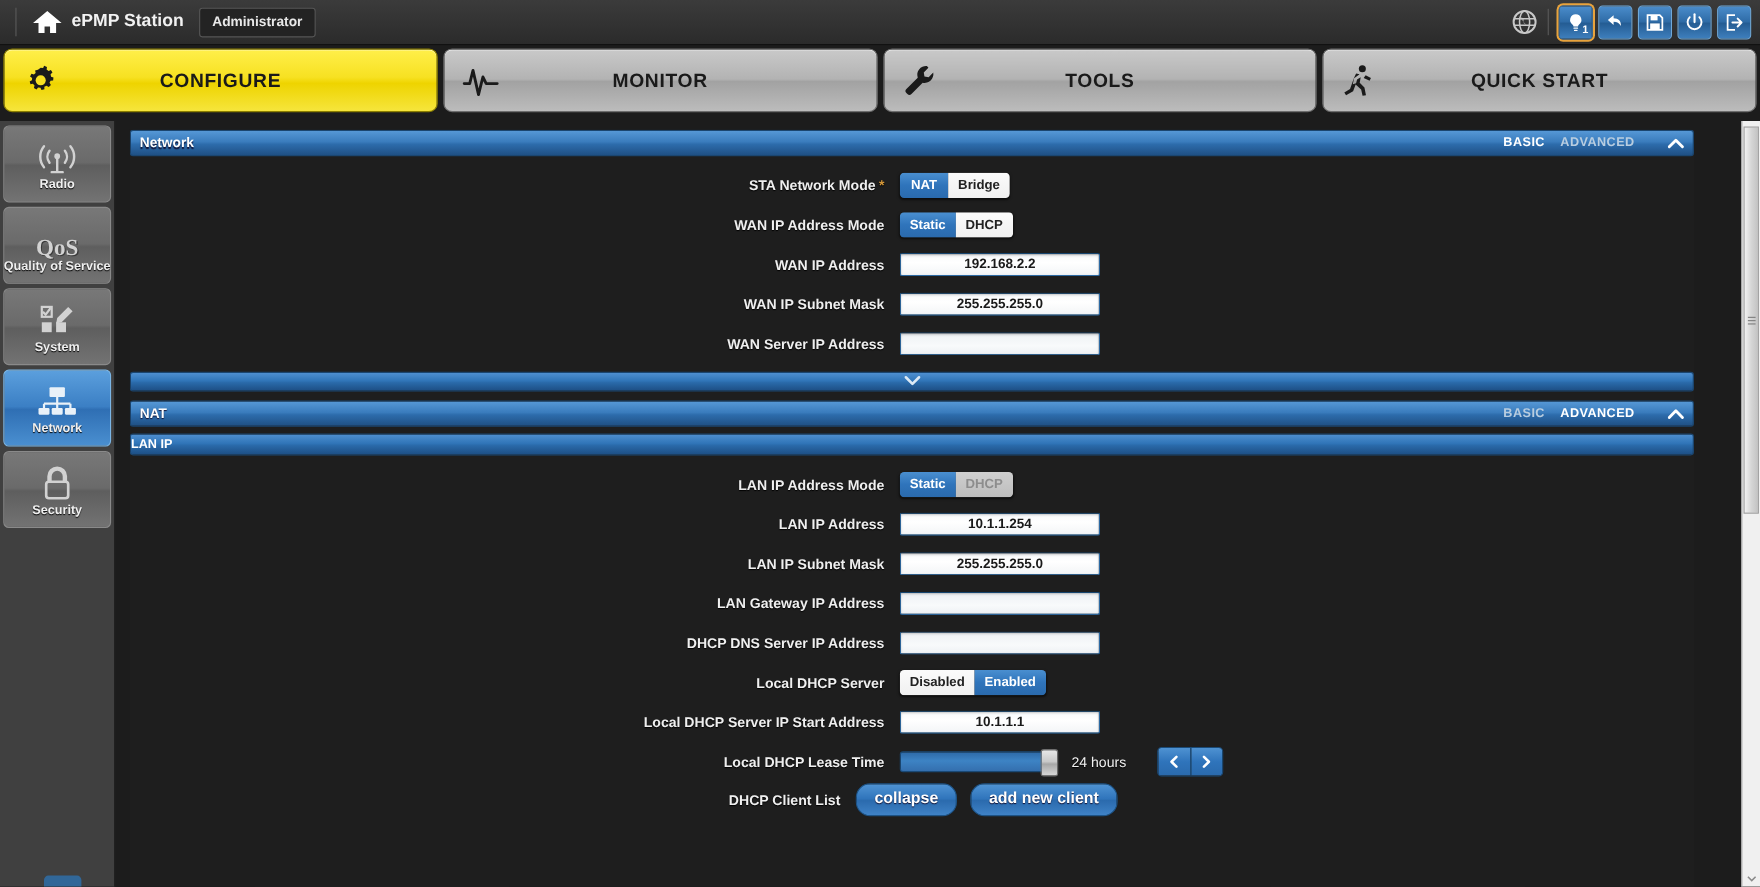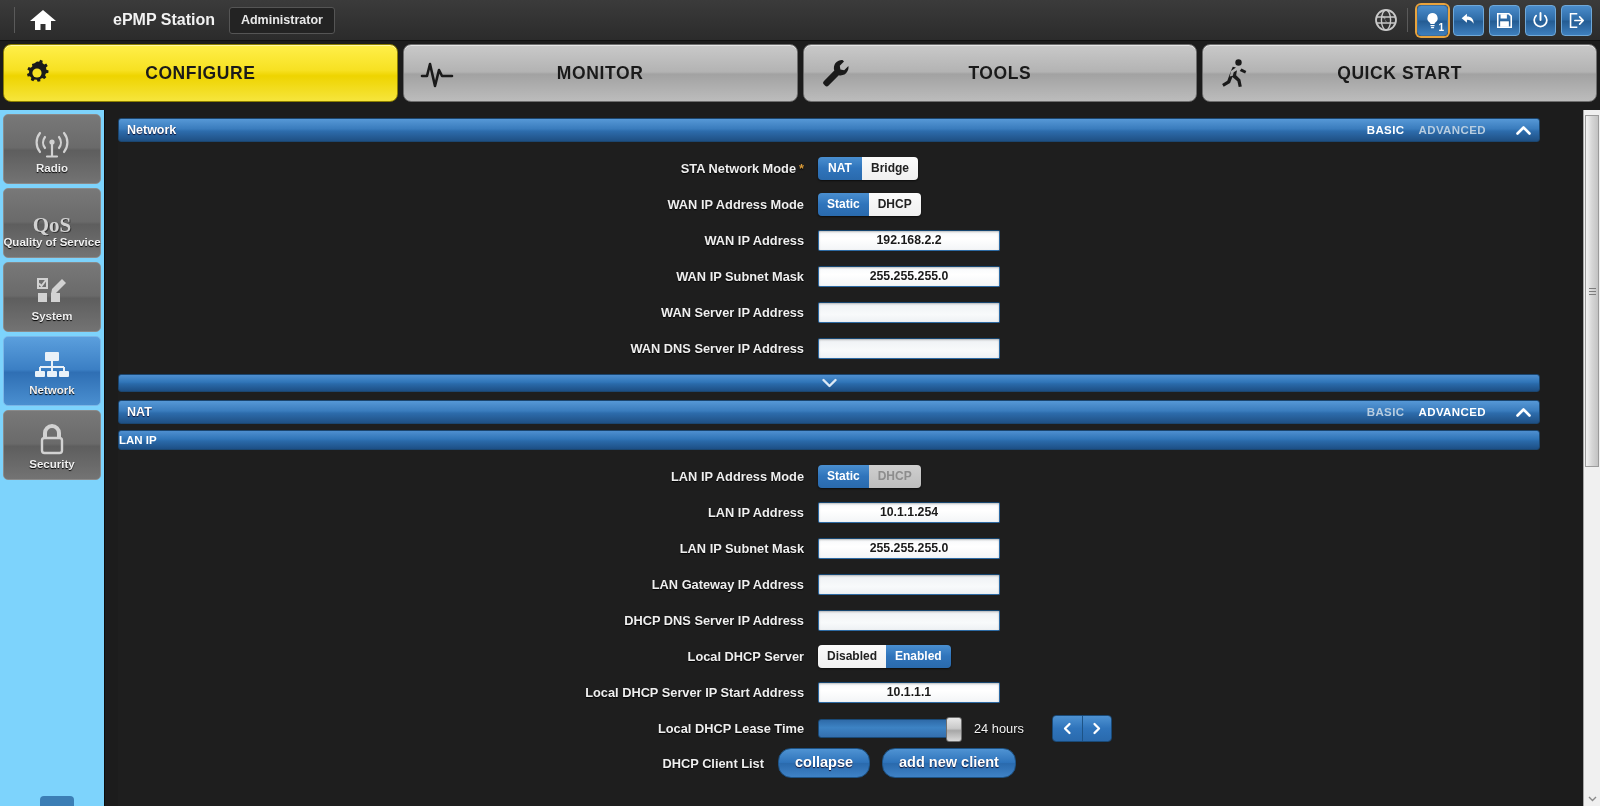--- a/index.html
+++ b/index.html
@@ -16,21 +16,21 @@
     position: absolute; left: 0; top: 0; width: 1600px; height: 41px;
     background: linear-gradient(to bottom, #3b3b3b 0%, #333 50%, #2b2b2b 100%);
     border-bottom: 1px solid #111;
     display: flex; align-items: center;
   }
   .brand { display: flex; align-items: center; padding-left: 10px; }
   .brand-logo { width: 26px; height: 26px; position: relative; margin-right: 8px; }
   .brand-name { color: #f2f2f2; font-size: 17px; font-weight: bold; letter-spacing: .2px; }
   .vdiv { width: 1px; height: 26px; background: #5a5a5a; margin: 0 14px; }
   .home-icon { margin-right: 8px; display:flex; align-items:center; }
-  .dev-name { color: #f2f2f2; font-size: 16px; font-weight: bold; margin-left: 48px; }
+  .dev-name { color: #f2f2f2; font-size: 16px; font-weight: bold; }
   .admin-badge {
     margin-left: 14px; padding: 5px 11px 6px;
     background: #232323; border: 1px solid #555; border-radius: 3px;
     color: #e8e8e8; font-size: 12.5px; font-weight: bold;
   }
   .top-right { margin-left: auto; display: flex; align-items: center; padding-right: 8px; }
   .globe-btn { margin-right: 6px; display:flex; }
   .tvdiv { width: 1px; height: 24px; background: #5a5a5a; margin: 0 9px 0 3px; }
   .tbtn {
     width: 31px; height: 31px; margin-right: 5px; border-radius: 4px;
@@ -63,21 +63,21 @@
   }
   .tab-ico { position: absolute; left: 16px; top: 50%; transform: translateY(-50%);
              display: flex; align-items: center; }
   .tab-label {
     width: 100%; text-align: center; font-size: 17.5px; font-weight: bold;
     color: #1a1a1a; letter-spacing: .6px;
   }
 
   
   .sidebar { position: absolute; left: 0; top: 110px; width: 105px; height: 696px;
-             background: #7dd3fc; border-right: 1px solid #0c0c0c; }
+             background: #404040; border-right: 1px solid #0c0c0c; }
   .side-item {
     margin: 4px 3px; height: 70px; border-radius: 5px;
     background: linear-gradient(to bottom, #787878 0%, #6a6a6a 48%, #5e5e5e 52%, #737373 100%);
     border: 1px solid #8a8a8a;
     display: flex; flex-direction: column; align-items: center; justify-content: center;
     cursor: pointer;
   }
   .side-item.active {
     background: linear-gradient(to bottom, #5b9fdd 0%, #3b7fc4 48%, #2f6fb4 52%, #4a8fd0 100%);
     border-color: #7bb6e6;
@@ -409,24 +409,20 @@
     <div class="row">
       <span class="row-label">WAN IP Subnet Mask</span>
       <span class="field">255.255.255.0</span>
     </div>
 
     <div class="row">
       <span class="row-label">WAN Server IP Address</span>
       <span class="field empty"></span>
     </div>
 
-    <div class="row">
-      <span class="row-label">WAN DNS Server IP Address</span>
-      <span class="field empty"></span>
-    </div>
   </div>
 
   <div class="collapse-bar">
     <span>
       <svg width="15" height="11" viewBox="0 0 15 11">
           <path d="M1.5 3L7.5 9l6-6" fill="none" stroke="#dce9f5" stroke-width="2.4" stroke-linecap="round" stroke-linejoin="round"></path>
         </svg>
     </span>
   </div>
 

